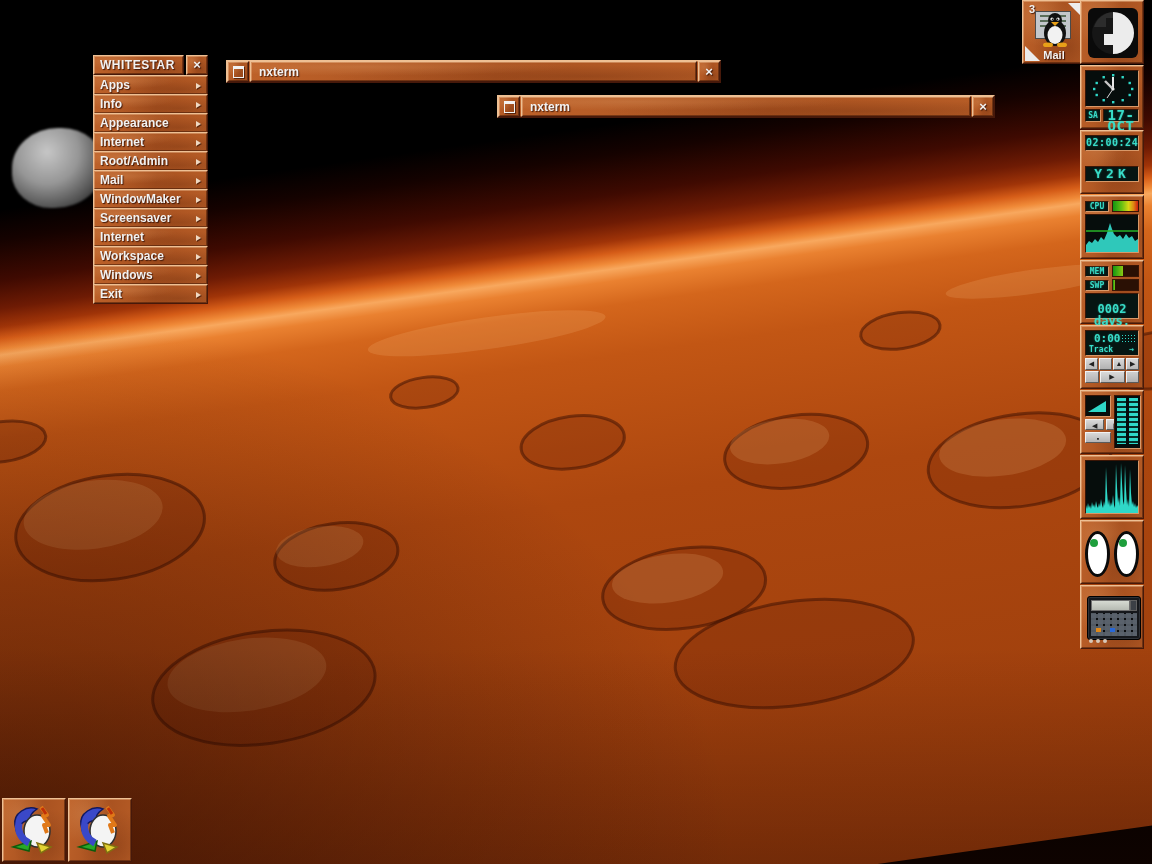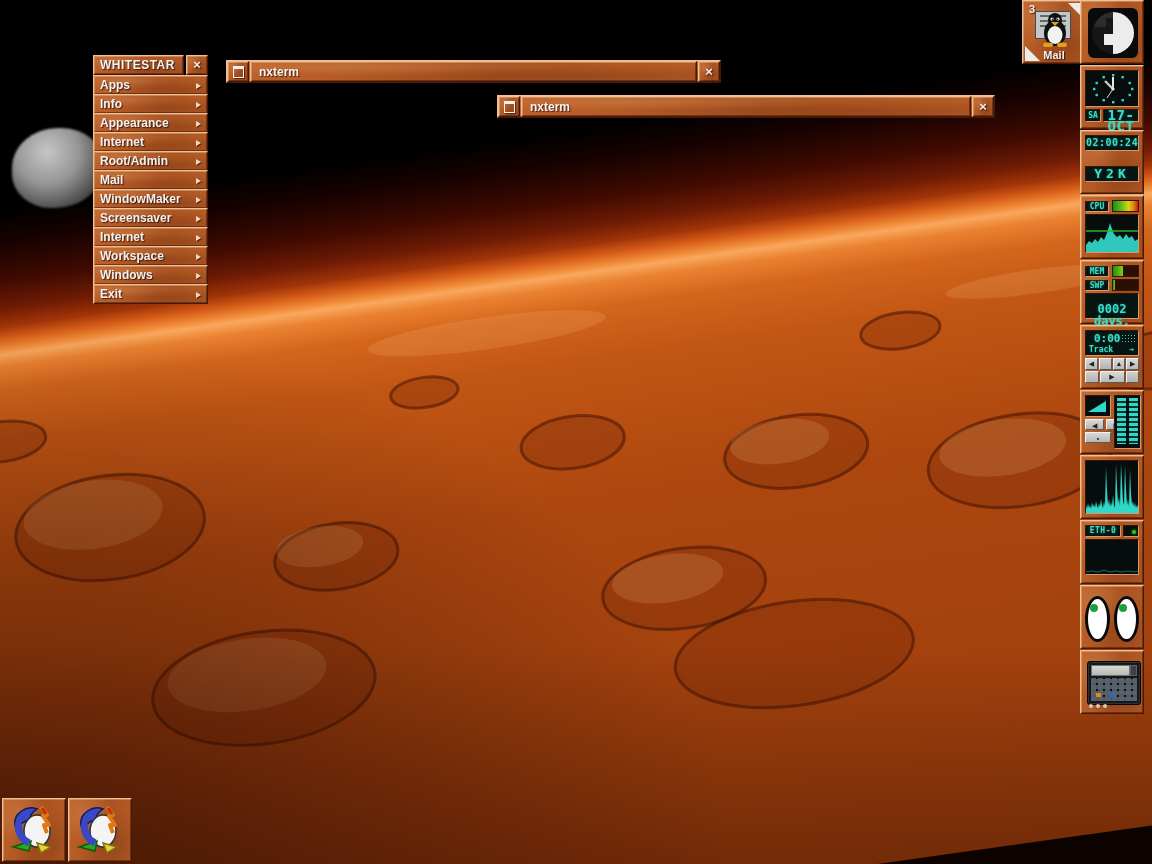--- a/index.html
+++ b/index.html
@@ -351,33 +351,20 @@
   </div>
 
   <div class="tile wood">
     <div class="blackbox" style="height:100%;">
       <svg width="52" height="52" viewBox="0 0 52 52">
         <polygon fill="#2fd8c8" points="0,52 0,44 1,48 2,42 3,47 4,44 5,48 6,41 7,46 8,43 9,47 10,40 11,45 12,47 13,42 14,46 15,38 16,44 17,47 18,40 19,45 20,6 21,30 22,44 23,38 24,46 25,41 26,45 27,34 28,44 29,47 30,3 31,26 32,42 33,36 34,45 35,2 36,22 37,40 38,44 39,4 40,28 41,44 42,38 43,46 44,8 45,32 46,44 47,40 48,46 49,42 50,47 51,44 52,46 52,52"></polygon>
       </svg>
     </div>
   </div>
 
-  <div class="tile wood">
-    <div class="eth-top">
-      <div class="lcd eth-lbl">ETH-0</div>
-      <div class="blackbox eth-led">
-          <i></i>
-        </div>
-    </div>
-    <div class="blackbox eth-graph">
-      <svg width="52" height="34" viewBox="0 0 52 34">
-        <polyline fill="none" stroke="#1b6e64" stroke-width="1" points="0,32 6,31 12,32 18,30 24,32 30,31 36,32 42,31 48,32 52,31"></polyline>
-      </svg>
-    </div>
-  </div>
 
   <div class="tile wood">
     <div class="eyes">
       <div class="eye">
           <i></i>
         </div>
       <div class="eye">
           <i></i>
         </div>
     </div>

